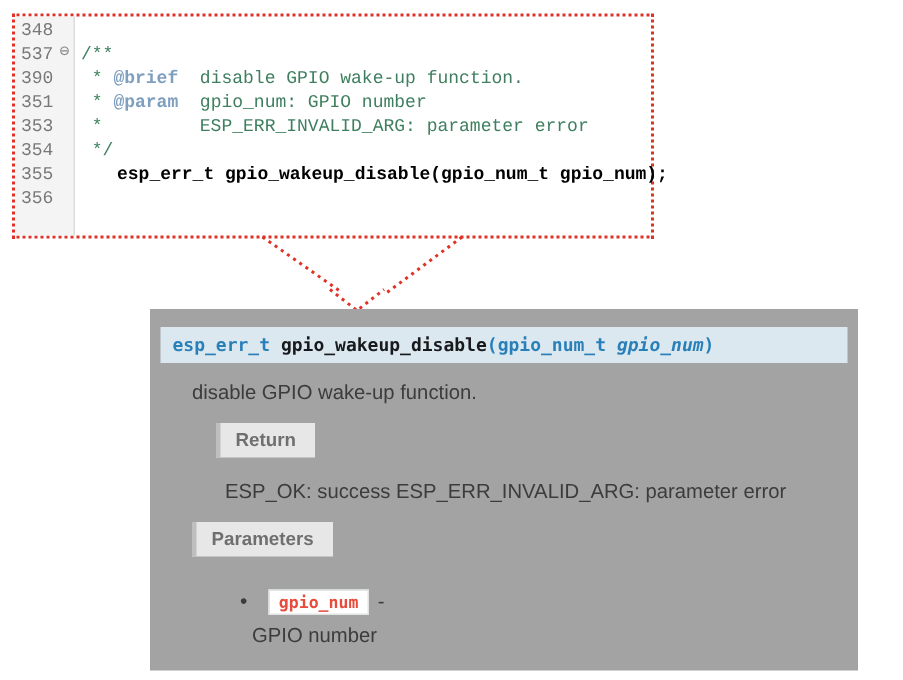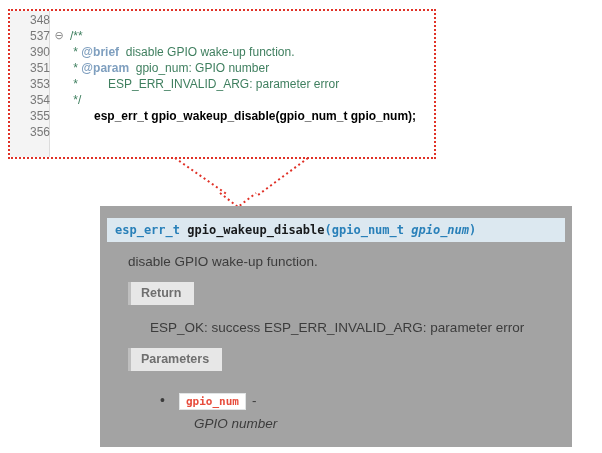--- a/index.html
+++ b/index.html
@@ -11,22 +11,22 @@
   
   .code-box {
     position:absolute; left:8px; top:9px; width:428px; height:150px;
     border:2px dotted #e03127; background:#ffffff;
   }
   .gutter-bg {
     position:absolute; left:0; top:0; bottom:0; width:40px;
     background:#f4f4f4; border-right:1px solid #dcdcdc;
   }
   .code-lines {
-    position:absolute; left:16px; top:1px; right:0;
-    font-family:Liberation Sans, sans-serif; font-size:12px; line-height:16px;
+    position:absolute; left:0; top:1px; right:0;
+    font-family:Liberation Mono, monospace; font-size:12px; line-height:16px;
   }
   .code-line { display:flex; white-space:pre; height:16px; }
   .line-num { width:26px; padding-left:4px; color:#787878; flex:none; }
   .fold { width:14px; flex:none; color:#8a8a8a; font-size:11px; text-align:center; line-height:15px; }
   .code-text { padding-left:4px; }
   .seg-comment { color:#3f7f5f; }
   .seg-tag { color:#7f9fbf; font-weight:bold; }
   .seg-code { color:#000000; font-weight:bold;margin-left:24px; }
 
   
@@ -44,31 +44,31 @@
     color:#2980b9; white-space:pre;
   }
   .sig-name { color:#17191b; }
   .sig-param-name { font-style:italic; }
   .doc-desc { position:absolute; left:28px; top:48px; font-size:13.5px; color:#3c3c3c; }
   .rubric {
     position:absolute; display:inline-block;
     background:#e7e7e7; border-left:3px solid #bfbfbf;
     color:#6f6f6f; font-weight:bold; font-size:12.5px; padding:4px 13px 5px 10px;
   }
-  .rubric.return { left:28px; top:76px;text-align:center; }
+  .rubric.return { left:44px; top:76px;text-align:center; }
   .rubric.params { left:28px; top:142px; }
   .return-text { position:absolute; left:50px; top:114px; font-size:13.5px; color:#3c3c3c; }
   .param-item { position:absolute; left:60px; top:186px; font-size:13.5px; color:#3c3c3c; }
   .bullet { margin-right:14px; font-size:14px; }
   .code-literal {
     font-family:"DejaVu Sans Mono", monospace; font-size:11px; font-weight:bold;
     color:#e74c3c; background:#ffffff; border:1px solid #e1e4e5; padding:1px 6px;
   }
   .param-sep { margin-left:6px; }
-  .param-desc { position:absolute; left:94px; top:210px; font-size:13.5px; color:#3c3c3c;font-style:italic; }
+  .param-desc { position:absolute; left:68px; top:210px; font-size:13.5px; color:#3c3c3c; }
 </style>
 </head>
 <body>
 
 <div class="stage">
 
   <div class="code-box">
     <div class="gutter-bg"></div>
     <div class="code-lines">
         <div class="code-line"><span class="line-num">348</span><span class="fold"></span><span class="code-text"></span></div>

